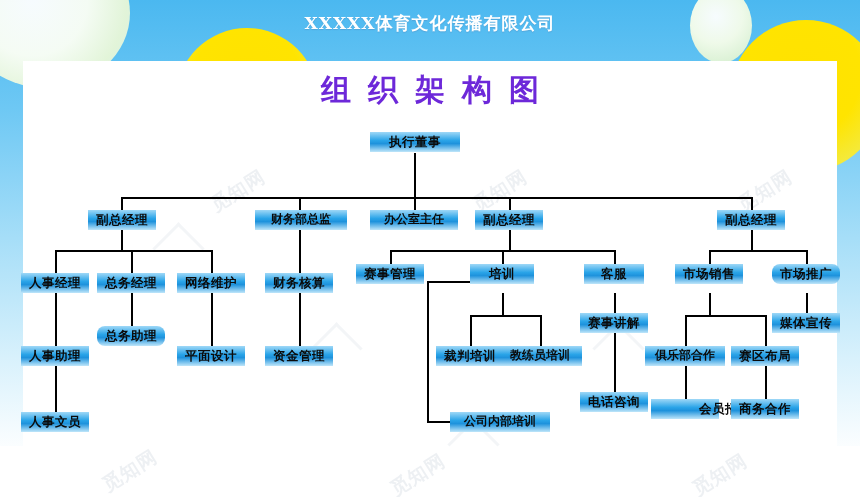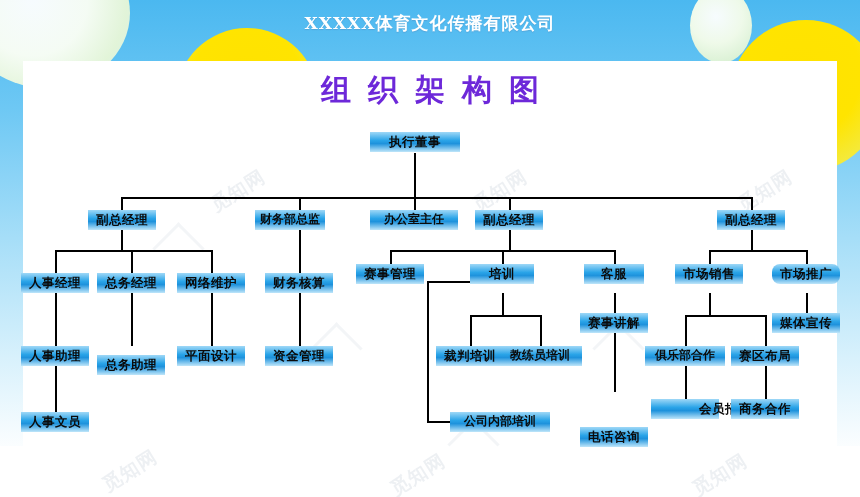--- a/index.html
+++ b/index.html
@@ -174,45 +174,45 @@
   <div class="ln lnv" style="left:806px;top:293px;height:20px;"></div>
 
   <div class="ln lnv" style="left:55px;top:366px;height:46px;"></div>
 
   <div class="ln lnv" style="left:685px;top:366px;height:33px;"></div>
   <div class="ln lnv" style="left:765px;top:366px;height:33px;"></div>
 
   <div class="node" style="left:370px;top:132px;width:90px;">执行董事</div>
 
   <div class="node" style="left:88px;top:210px;width:68px;">副总经理</div>
-  <div class="node wide" style="left:255px;top:210px;width:70px;">财务部总监</div>
+  <div class="node wide" style="left:255px;top:210px;width:92px;">财务部总监</div>
   <div class="node wide" style="left:370px;top:210px;width:88px;">办公室主任</div>
   <div class="node" style="left:475px;top:210px;width:68px;">副总经理</div>
   <div class="node" style="left:717px;top:210px;width:68px;">副总经理</div>
 
   <div class="node" style="left:21px;top:273px;width:68px;">人事经理</div>
   <div class="node" style="left:97px;top:273px;width:68px;">总务经理</div>
   <div class="node" style="left:177px;top:273px;width:68px;">网络维护</div>
   <div class="node" style="left:265px;top:273px;width:68px;">财务核算</div>
   <div class="node" style="left:356px;top:264px;width:68px;">赛事管理</div>
   <div class="node" style="left:470px;top:264px;width:64px;">培训</div>
   <div class="node" style="left:584px;top:264px;width:60px;">客服</div>
   <div class="node" style="left:675px;top:264px;width:68px;">市场销售</div>
   <div class="node" style="left:772px;top:264px;width:68px;border-radius:8px;">市场推广</div>
 
   <div class="node" style="left:21px;top:346px;width:68px;">人事助理</div>
-  <div class="node" style="left:97px;top:355px;width:68px;">总务助理</div>
+  <div class="node" style="left:97px;top:326px;width:68px;border-radius:8px;">总务助理</div>
   <div class="node" style="left:177px;top:346px;width:68px;">平面设计</div>
   <div class="node" style="left:265px;top:346px;width:68px;">资金管理</div>
   <div class="node" style="left:580px;top:313px;width:68px;">赛事讲解</div>
   <div class="node" style="left:436px;top:346px;width:68px;">裁判培训</div>
   <div class="node wide" style="left:498px;top:346px;width:84px;">教练员培训</div>
   <div class="node wide" style="left:645px;top:346px;width:80px;">俱乐部合作</div>
   <div class="node" style="left:731px;top:346px;width:68px;">赛区布局</div>
   <div class="node" style="left:772px;top:313px;width:68px;">媒体宣传</div>
 
   <div class="node" style="left:21px;top:412px;width:68px;">人事文员</div>
-  <div class="node" style="left:580px;top:392px;width:68px;margin-top:35px;">电话咨询</div>
+  <div class="node" style="left:580px;top:392px;width:68px;">电话咨询</div>
   <div class="node" style="left:651px;top:399px;width:68px;padding-left:48px;">会员招募</div>
   <div class="node" style="left:731px;top:399px;width:68px;">商务合作</div>
   <div class="node wide" style="left:450px;top:412px;width:100px;">公司内部培训</div>
 
 </div>
 
 </body></html>

